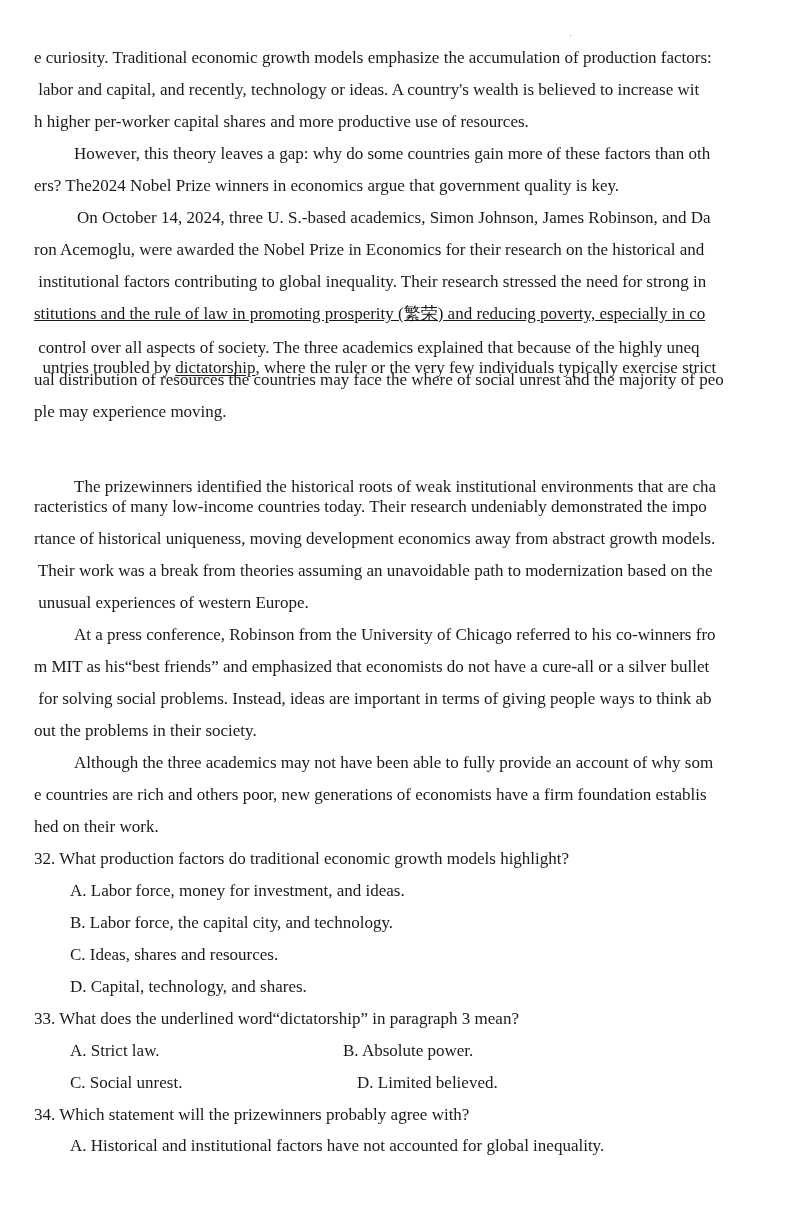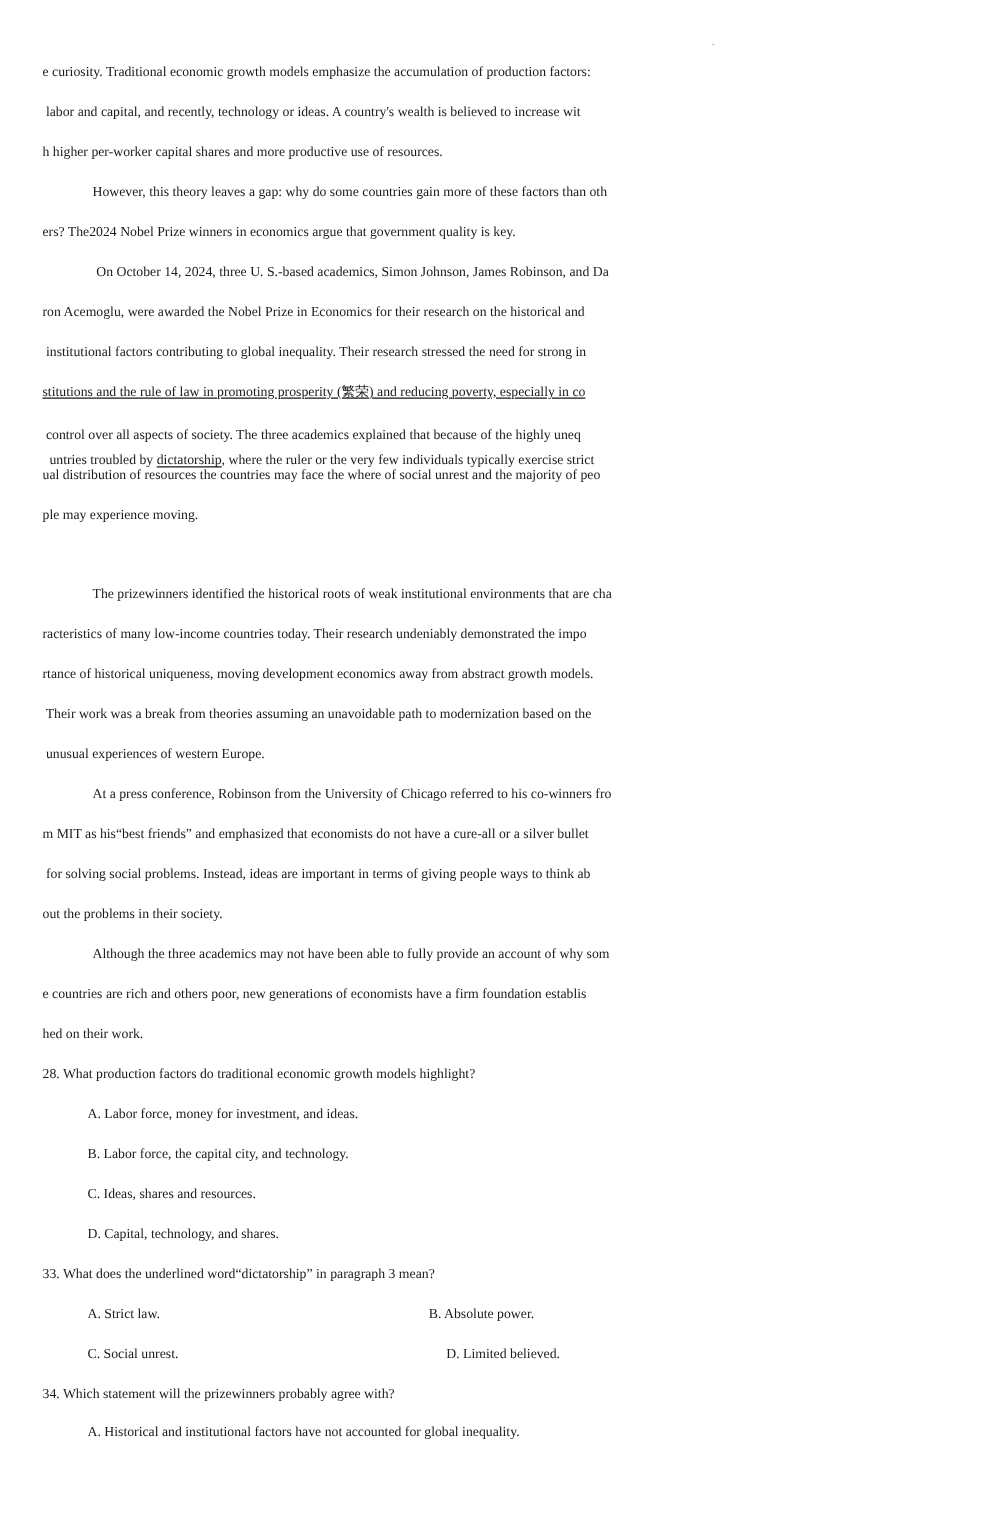--- a/index.html
+++ b/index.html
@@ -1,18 +1,18 @@
 <!DOCTYPE html>
 <html><head>
 <meta charset="utf-8">
 <style>
   html, body { margin: 0; padding: 0; background: #ffffff; }
   body { width: 800px; height: 1217px; position: relative; overflow: hidden;
          font-family: "Liberation Serif", "DejaVu Serif", serif; color: #1a1a1a; }
-  .line { position: absolute; left: 34px; white-space: pre; font-size: 11px; line-height: 22px; }
+  .line { position: absolute; left: 34px; white-space: pre; font-size: 17px; line-height: 22px; }
   .u { text-decoration: underline; text-underline-offset: 2px; }
   .dot { position: absolute; left: 570px; top: 35px; width: 1px; height: 1px; background: #999; }
 </style>
 </head>
 <body>
 
 <div class="dot"></div>
 
 <div id="passage">
     <div class="line" style="left: 34px; top: 47px;">e curiosity. Traditional economic growth models emphasize the accumulation of production factors:</div>
@@ -20,40 +20,40 @@
     <div class="line" style="left: 34px; top: 111px;">h higher per-worker capital shares and more productive use of resources.</div>
     <div class="line" style="left: 74px; top: 143px;">However, this theory leaves a gap: why do some countries gain more of these factors than oth</div>
     <div class="line" style="left: 34px; top: 175px;">ers? The2024 Nobel Prize winners in economics argue that government quality is key.</div>
     <div class="line" style="left: 77px; top: 207px;">On October 14, 2024, three U. S.-based academics, Simon Johnson, James Robinson, and Da</div>
     <div class="line" style="left: 34px; top: 239px;">ron Acemoglu, were awarded the Nobel Prize in Economics for their research on the historical and</div>
     <div class="line" style="left: 34px; top: 271px;"> institutional factors contributing to global inequality. Their research stressed the need for strong in</div>
     <div class="line" style="left: 34px; top: 303px; text-decoration: underline;">stitutions and the rule of law in promoting prosperity (繁荣) and reducing poverty, especially in co</div>
     <div class="line" style="left: 34px; top: 337px;"> control over all aspects of society. The three academics explained that because of the highly uneq</div>
     <div class="line" style="left: 34px; top: 369px;">ual distribution of resources the countries may face the where of social unrest and the majority of peo</div>
     <div class="line" style="left: 34px; top: 401px;">ple may experience moving.</div>
-    <div class="line" style="left: 74px; top: 464px; font-family: Liberation Serif, serif;">The prizewinners identified the historical roots of weak institutional environments that are cha</div>
+    <div class="line" style="left: 74px; top: 476px; font-family: Liberation Serif, serif;">The prizewinners identified the historical roots of weak institutional environments that are cha</div>
     <div class="line" style="left: 34px; top: 496px;">racteristics of many low-income countries today. Their research undeniably demonstrated the impo</div>
     <div class="line" style="left: 34px; top: 528px;">rtance of historical uniqueness, moving development economics away from abstract growth models.</div>
     <div class="line" style="left: 34px; top: 560px;"> Their work was a break from theories assuming an unavoidable path to modernization based on the</div>
     <div class="line" style="left: 34px; top: 592px;"> unusual experiences of western Europe.</div>
     <div class="line" style="left: 74px; top: 624px;">At a press conference, Robinson from the University of Chicago referred to his co-winners fro</div>
     <div class="line" style="left: 34px; top: 656px;">m MIT as his“best friends” and emphasized that economists do not have a cure-all or a silver bullet</div>
     <div class="line" style="left: 34px; top: 688px;"> for solving social problems. Instead, ideas are important in terms of giving people ways to think ab</div>
     <div class="line" style="left: 34px; top: 720px;">out the problems in their society.</div>
     <div class="line" style="left: 74px; top: 752px;">Although the three academics may not have been able to fully provide an account of why som</div>
     <div class="line" style="left: 34px; top: 784px;">e countries are rich and others poor, new generations of economists have a firm foundation establis</div>
     <div class="line" style="left: 34px; top: 816px;">hed on their work.</div>
   </div>
 
 <div class="line" id="dict-line" style="left: 34px; top: 335px;">
   <span>untries troubled by </span><span class="u">dictatorship</span><span>, where the ruler or the very few individuals typically exercise strict</span>
 </div>
 
 <div id="questions">
-    <div class="line" style="left: 34px; top: 848px;">28. What production factors do traditional economic growth models highlight?</div>
+    <div class="line" style="left: 34px; top: 848px;">32. What production factors do traditional economic growth models highlight?</div>
     <div class="line" style="left: 70px; top: 880px;">A. Labor force, money for investment, and ideas.</div>
     <div class="line" style="left: 70px; top: 912px;">B. Labor force, the capital city, and technology.</div>
     <div class="line" style="left: 70px; top: 944px;">C. Ideas, shares and resources.</div>
     <div class="line" style="left: 70px; top: 976px;">D. Capital, technology, and shares.</div>
     <div class="line" style="left: 34px; top: 1008px;">33. What does the underlined word“dictatorship” in paragraph 3 mean?</div>
     <div class="line" style="left: 70px; top: 1040px;">A. Strict law.</div>
     <div class="line" style="left: 343px; top: 1040px; text-align: right;">B. Absolute power.</div>
     <div class="line" style="left: 70px; top: 1072px;">C. Social unrest.</div>
     <div class="line" style="left: 357px; top: 1072px;">D. Limited believed.</div>
     <div class="line" style="left: 34px; top: 1104px;">34. Which statement will the prizewinners probably agree with?</div>

